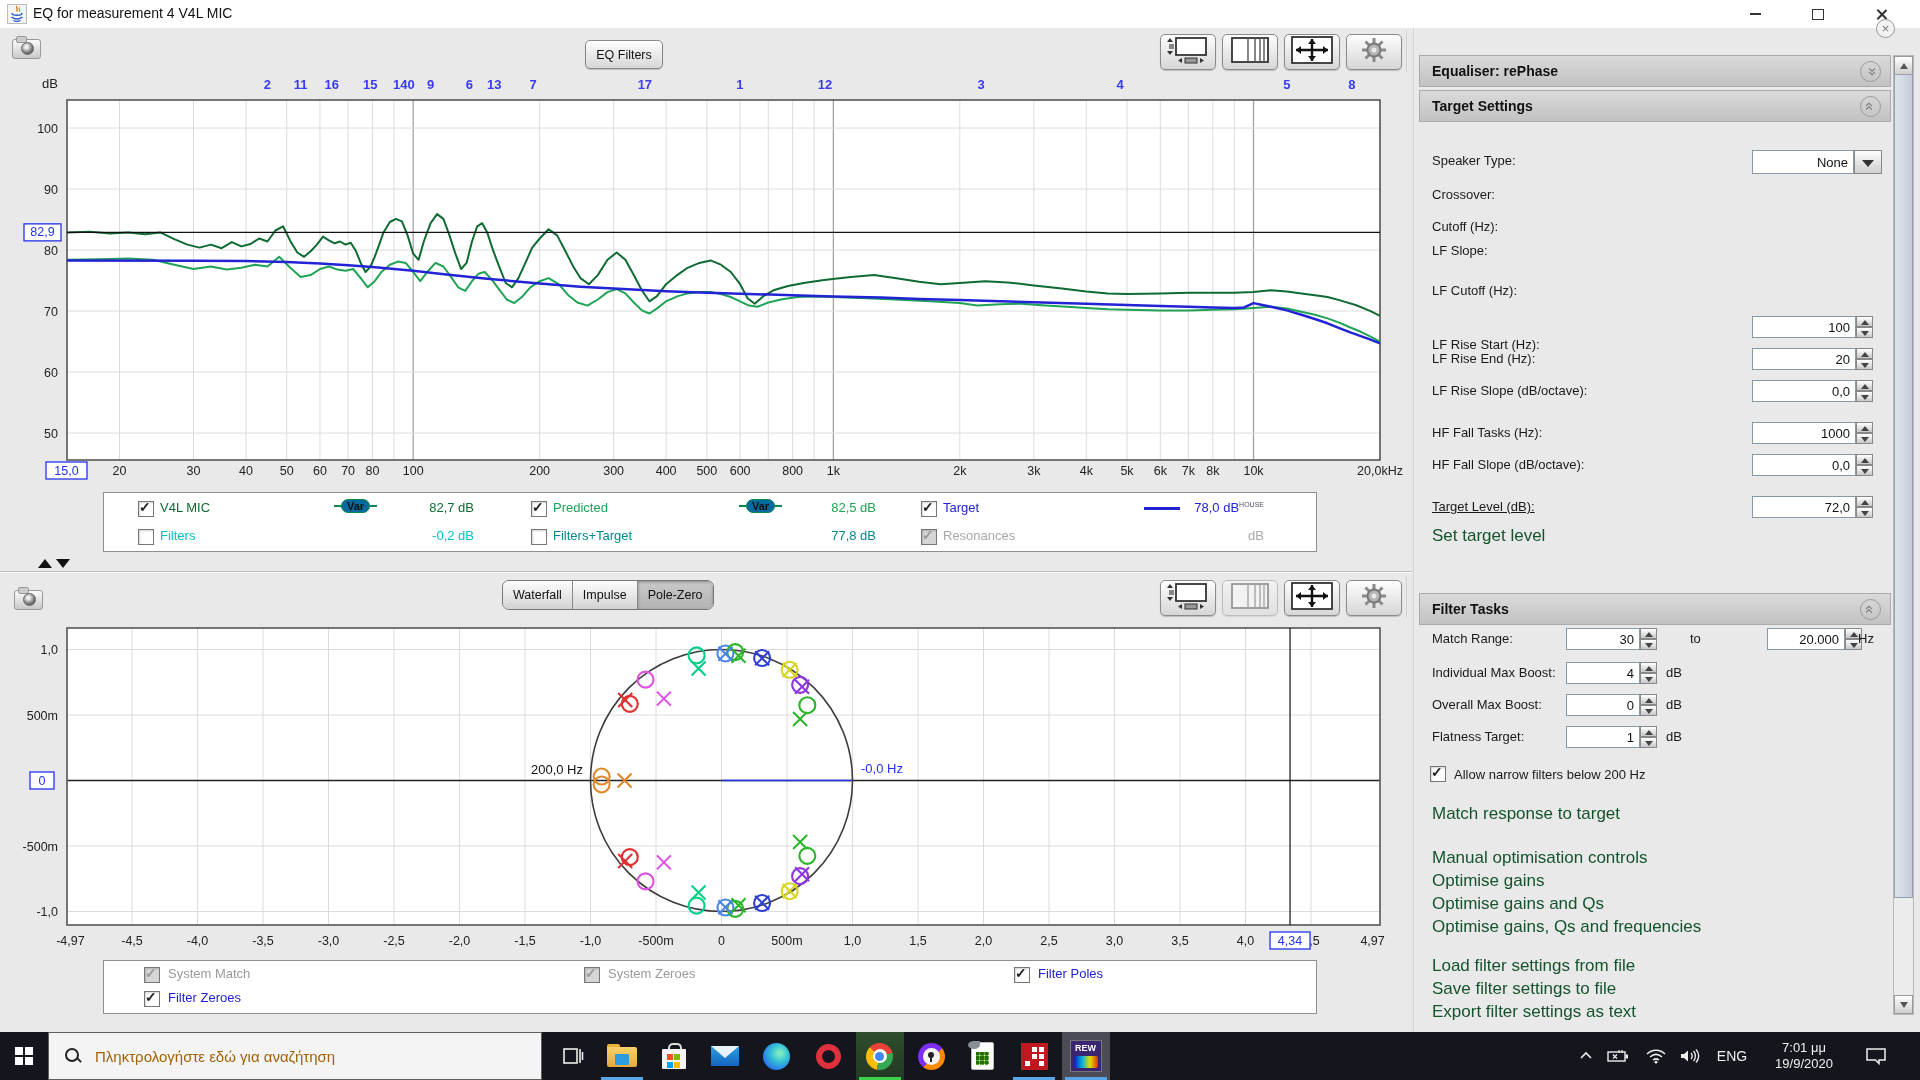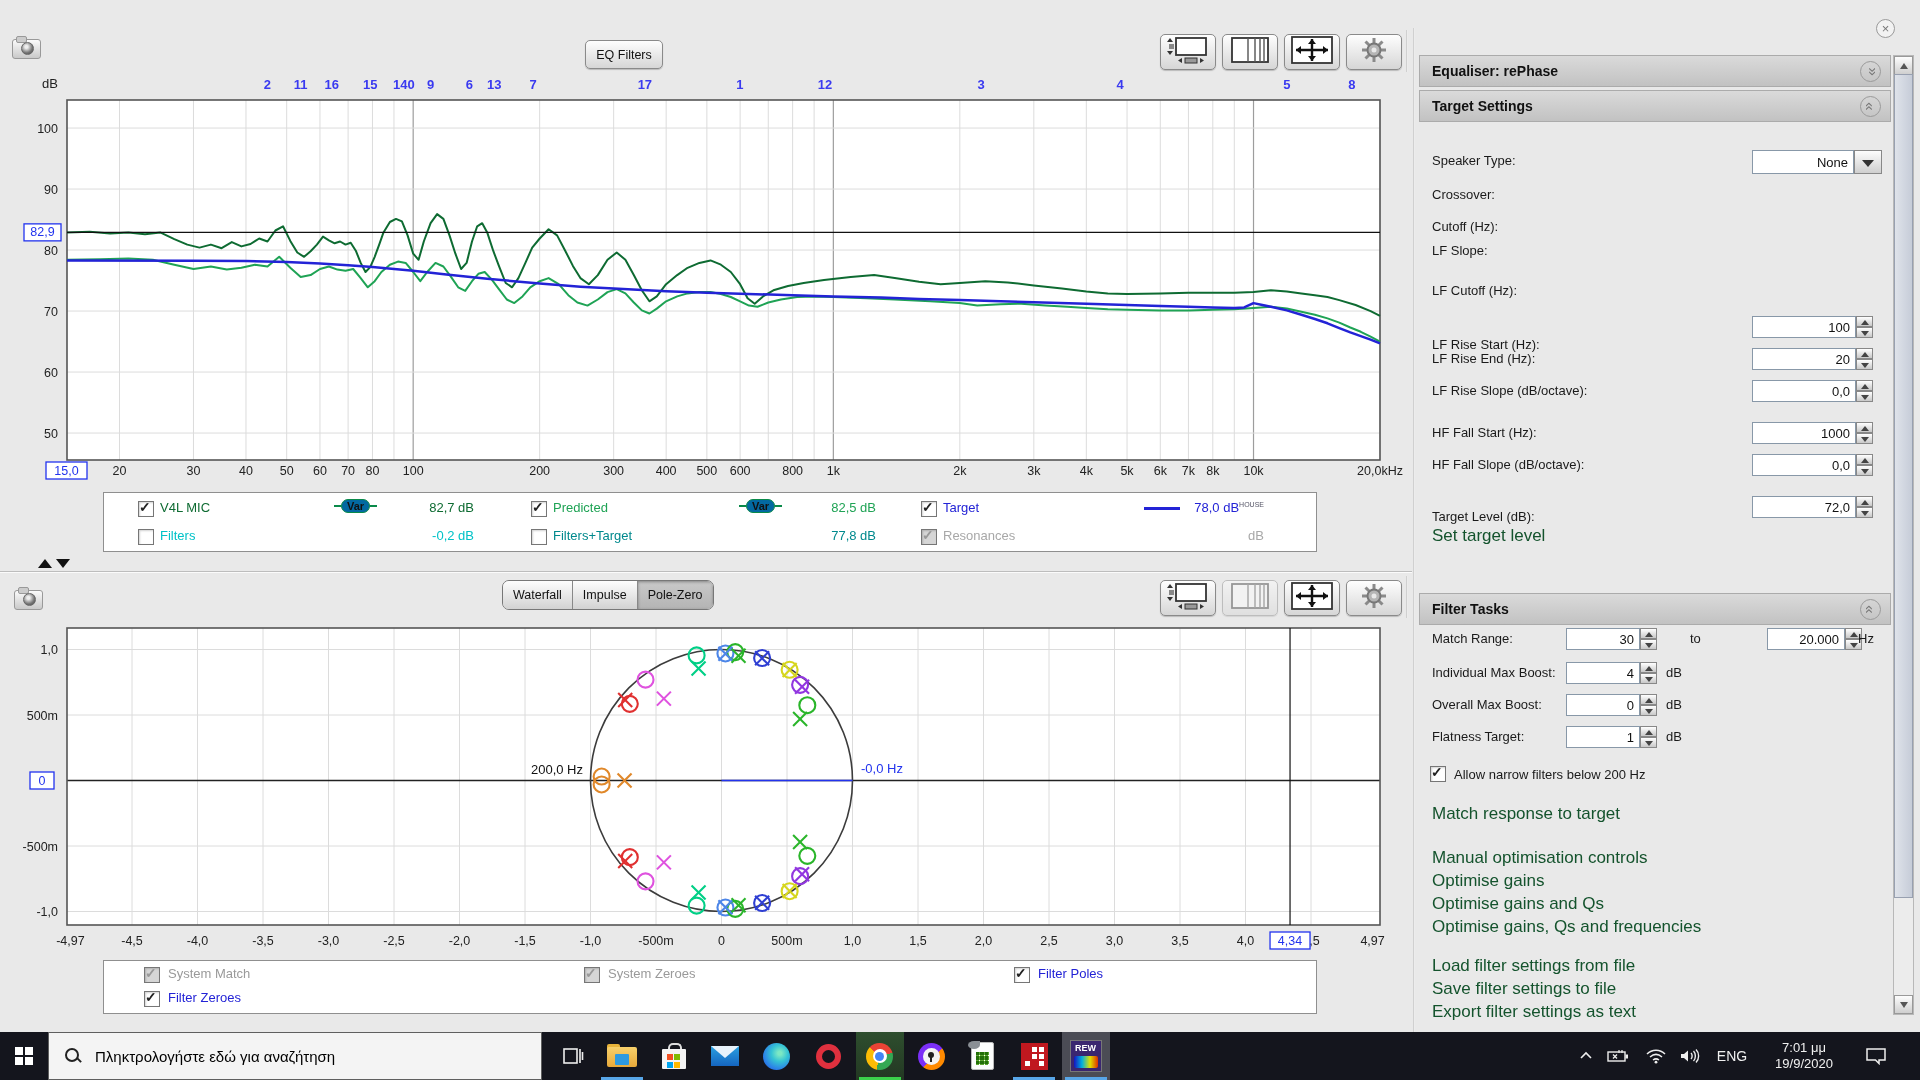--- a/index.html
+++ b/index.html
@@ -76,41 +76,60 @@
   
   .taskbar{position:absolute;left:0;top:1032px;width:1920px;height:48px;background:#14151d;}
   .tb-start{position:absolute;left:0;top:0;width:48px;height:48px;display:flex;align-items:center;justify-content:center;cursor:pointer;}
   .winlogo{display:grid;grid-template-columns:8px 8px;grid-template-rows:8px 8px;gap:1.5px;}
   .winlogo i{background:#fff;}
   .tb-search{position:absolute;left:48px;top:0;width:494px;height:48px;background:#f4f4f4;border:1px solid #5f5f5f;
              box-sizing:border-box;display:flex;align-items:center;cursor:text;}
   .mag{position:relative;width:16px;height:16px;margin-left:16px;}
   .mag::before{content:"";position:absolute;left:0;top:0;width:10px;height:10px;border:2px solid #222;border-radius:50%;}
   .mag::after{content:"";position:absolute;left:11px;top:11px;width:6px;height:2px;background:#222;transform:rotate(45deg);}
-  .tb-search .ph{margin-left:14px;font-size:15px;color:#000000;}
+  .tb-search .ph{margin-left:14px;font-size:15px;color:#a16207;}
   .tb-cell{position:absolute;top:0;width:48px;height:48px;display:flex;align-items:center;justify-content:center;cursor:pointer;}
   .tb-underline{position:absolute;left:3px;bottom:0;width:42px;height:3px;background:#58a6e8;}
   .tb-underline.green{background:#3bd24b;}
   .tray{position:absolute;top:0;height:48px;display:flex;align-items:center;color:#eee;cursor:pointer;}
   .tray-txt{font-size:13px;color:#f0f0f0;}
   .clock{position:absolute;left:1762px;top:0;width:84px;height:48px;display:flex;flex-direction:column;
          align-items:center;justify-content:center;color:#f0f0f0;font-size:13px;line-height:16px;cursor:pointer;}
   
   svg text{font-family:"Liberation Sans",sans-serif;}
   .camera{position:absolute;width:32px;height:28px;}
   .cam-body{position:absolute;left:2px;top:6px;width:27px;height:18px;background:linear-gradient(#fbfbfb,#c9c9c9);
             border:1px solid #999;border-radius:3px;}
   .cam-lens{position:absolute;left:11px;top:9px;width:11px;height:11px;border-radius:50%;background:radial-gradient(circle at 40% 35%,#eee 15%,#777 60%,#444);border:1px solid #666;}
   .cam-top{position:absolute;left:6px;top:3px;width:9px;height:5px;background:#ccc;border:1px solid #999;border-radius:2px;}
 </style>
 </head>
 <body>
 
 <div class="screen">
 
+  <div class="titlebar">
+    <svg class="appicon" viewBox="0 0 20 20">
+      <rect x="0.5" y="0.5" width="19" height="19" fill="#f4f4f4" stroke="#bbb"></rect>
+      <path d="M10 2 C8 4 12 5 9.5 7.5" fill="none" stroke="#e07820" stroke-width="1.4"></path>
+      <path d="M12.5 3.5 C11 5 14 5.6 12 7.6" fill="none" stroke="#e07820" stroke-width="1.1"></path>
+      <path d="M5 9 C5 12 15 12 15 9 M4.5 13 C7 15.5 13 15.5 15.5 13" fill="none" stroke="#2a5bd0" stroke-width="1.5"></path>
+      <path d="M6.5 16.5 C9 17.8 11 17.8 13.5 16.5" fill="none" stroke="#2a5bd0" stroke-width="1.4"></path>
+    </svg>
+    <span class="title">EQ for measurement 4 V4L  MIC</span>
+    <div class="wbtn wmin" style="left:1732px;">
+        <i></i>
+      </div>
+    <div class="wbtn wmax" style="left:1795px;">
+        <i></i>
+      </div>
+    <div class="wbtn wclose" style="left:1858px;">
+        <i></i>
+      </div>
+  </div>
 
   <div class="rew">
 
     <div class="camera" style="left:10px;top:5px;">
       <div class="cam-body"></div>
       <div class="cam-top"></div>
       <div class="cam-lens"></div>
     </div>
     <div class="eqfilters btn3d">EQ Filters</div>
     <div id="top-iconbar" style="position: absolute; left: 1160px; top: 6px; width: 246px; height: 36px;">
@@ -502,37 +521,37 @@
           </div>
         </div>
         <div class="sb-label" style="top:355px;">LF Rise Slope (dB/octave):</div>
         <div class="field" style="left:1752px;top:352px;">
           <div class="val" style="width:92px;height:20px;">0,0</div>
           <div class="spinbtns" style="height:22px;">
             <i class="up"></i>
             <i class="dn"></i>
           </div>
         </div>
-        <div class="sb-label" style="top:397px;">HF Fall Start (Hz):</div>
+        <div class="sb-label" style="top:397px;">HF Fall Tasks (Hz):</div>
         <div class="field" style="left:1752px;top:394px;">
           <div class="val" style="width:92px;height:20px;">1000</div>
           <div class="spinbtns" style="height:22px;">
             <i class="up"></i>
             <i class="dn"></i>
           </div>
         </div>
         <div class="sb-label" style="top:429px;">HF Fall Slope (dB/octave):</div>
         <div class="field" style="left:1752px;top:426px;">
           <div class="val" style="width:92px;height:20px;">0,0</div>
           <div class="spinbtns" style="height:22px;">
             <i class="up"></i>
             <i class="dn"></i>
           </div>
         </div>
-        <div class="sb-label" style="top:481px;">Target Level (dB):</div>
+        <div class="sb-label" style="top:471px;text-decoration:underline;">Target Level (dB):</div>
         <div class="field" style="left:1752px;top:468px;">
           <div class="val" style="width:92px;height:20px;">72,0</div>
           <div class="spinbtns" style="height:22px;">
             <i class="up"></i>
             <i class="dn"></i>
           </div>
         </div>
         <div class="sb-action" style="top:498px;">Set target level</div>
         <div class="sb-label" style="top:603px;">Match Range:</div>
         <div class="field" style="left:1566px;top:600px;">

